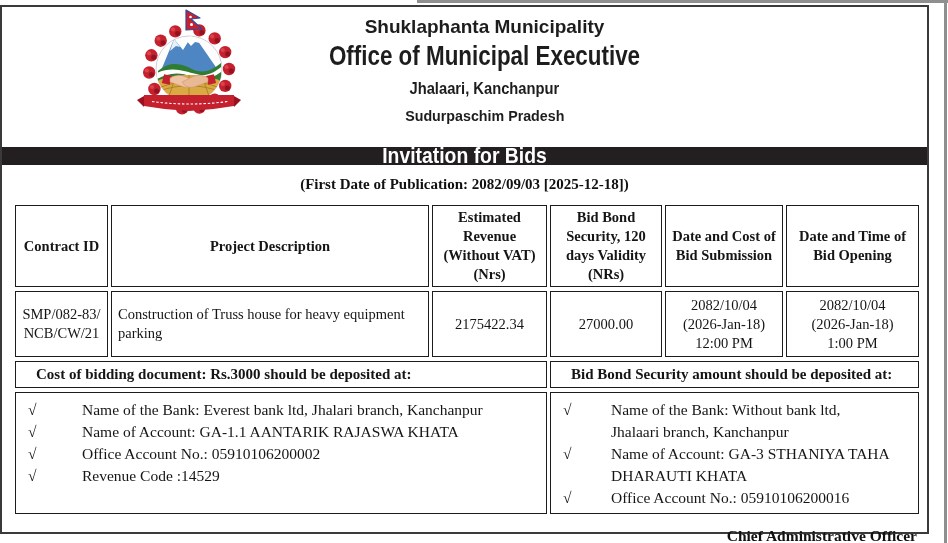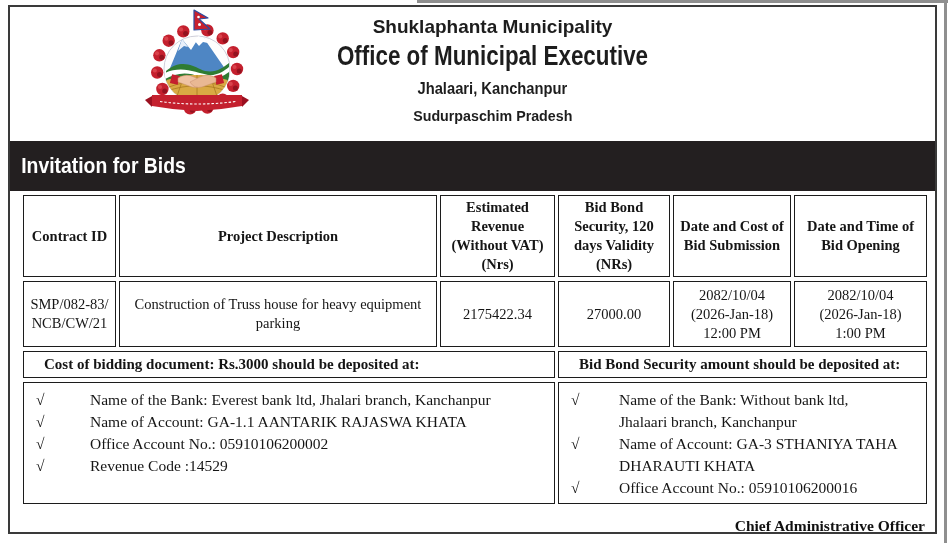--- a/index.html
+++ b/index.html
@@ -2,52 +2,52 @@
 <html><head>
 <meta charset="utf-8">
 <style>
   html,body{margin:0;padding:0;background:#ffffff;}
   .stage{position:relative;width:948px;height:543px;background:#fff;overflow:hidden;
          font-family:"Liberation Serif", serif;color:#161616;}
   
   .edge-top{position:absolute;left:417px;top:0;width:531px;height:3px;background:#8f8f8f;}
   .edge-right{position:absolute;left:944px;top:0;width:3px;height:543px;background:#8f8f8f;}
 
-  .page{position:absolute;left:8px;top:5px;width:929px;height:529px;
+  .page{position:absolute;left:0;top:5px;width:929px;height:529px;
         border:2px solid #3a3a3a;background:#fff;box-sizing:border-box;}
 
   
   .letterhead{position:relative;height:130px;}
   .logo{position:absolute;left:132px;top:2px;width:110px;height:110px;}
   .head-text{position:absolute;left:0;top:0;width:100%;text-align:center;padding-top:9px;
              transform:translateX(20px);font-family:"Liberation Sans", sans-serif;font-weight:bold;color:#1d1d1d;}
   .h-muni{font-size:19px;line-height:22px;}
   .h-office{font-size:28px;line-height:31px;margin-top:2px;}
   .h-office > span{display:inline-block;transform:scaleX(0.80);}
   .h-loc{font-size:16px;line-height:19px;margin-top:8px;}
   .h-loc > span{display:inline-block;transform:scaleX(0.92);}
   .h-prov{font-size:15px;line-height:18px;margin-top:9px;}
   .h-prov > span{display:inline-block;transform:scaleX(0.95);}
 
   
-  .banner{height:50px;background:#231f20;display:flex;align-items:center;justify-content:flex-start;margin-top:4px;}
+  .banner{height:18px;background:#231f20;display:flex;align-items:center;justify-content:center;margin-top:10px;}
   .banner span{color:#ffffff;font-family:"Liberation Sans", sans-serif;font-weight:bold;font-size:22px;
                display:inline-block;transform:scaleX(0.88);}
 
   
   .pub{text-align:center;font-weight:bold;font-size:15px;padding:11px 0 8px 0;color:#111;}
 
   
   table.bids{table-layout:fixed;width:910px;margin-left:10px;border-collapse:separate;border-spacing:3px 4px;}
   table.bids td, table.bids th{border:1.5px solid #1c1c1c;box-sizing:border-box;background:#fff;
         font-size:14.5px;line-height:19px;vertical-align:middle;padding:2px 6px;color:#151515;}
   table.bids th{font-weight:bold;text-align:center;height:66px;}
   tr.tdata td{height:66px;}
   .center{text-align:center;}
-  .leftpad{text-align:center;padding-left:9px;padding-right:6px;}
+  .leftpad{text-align:left;padding-left:9px;padding-right:6px;}
   .pre{white-space:pre-line;}
   tr.cost td{height:27px;font-weight:bold;font-size:15px;padding-left:20px;vertical-align:middle;}
   tr.bank td{height:106px;vertical-align:top;padding:6px 10px 4px 10px;font-size:15.5px;line-height:22px;}
   .chk-item{display:flex;align-items:flex-start;}
   .chk{flex:0 0 24px;text-align:left;padding-left:2px;}
   .chk-r .chk{flex:0 0 18px;}
   .chk-text{flex:1 1 auto;margin-left:30px;}
   tr.bank td.right-cell{padding-right:26px;}
 
   
@@ -161,20 +161,21 @@
         <div class="h-office"><span>Office of Municipal Executive</span></div>
         <div class="h-loc"><span>Jhalaari, Kanchanpur</span></div>
         <div class="h-prov"><span>Sudurpaschim Pradesh</span></div>
       </div>
     </div>
 
     <div class="banner">
       <span>Invitation for Bids</span>
     </div>
 
+    <div class="pub">(First Date of Publication: 2082/09/03 [2025-12-18])</div>
 
     <table class="bids">
       <colgroup>
         <col style="width:93px">
           <col style="width:318px">
           <col style="width:115px">
         <col style="width:112px">
           <col style="width:118px">
           <col>
       </colgroup>

